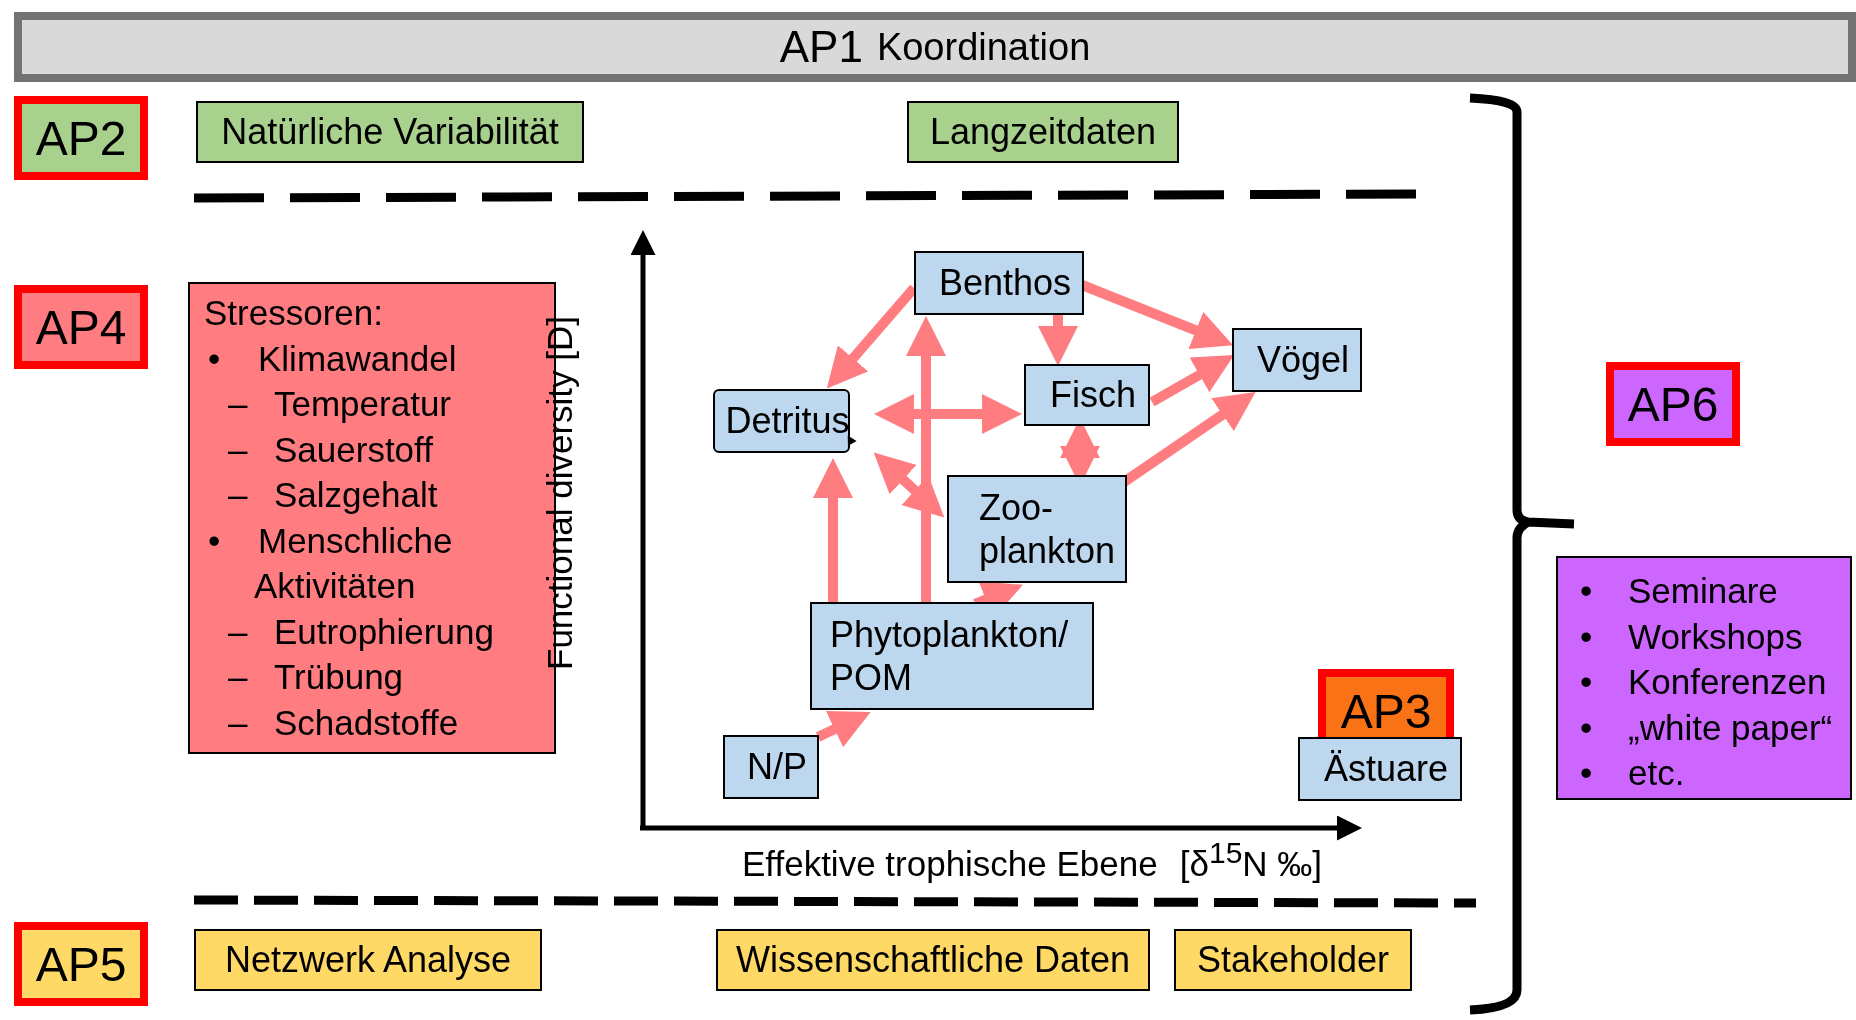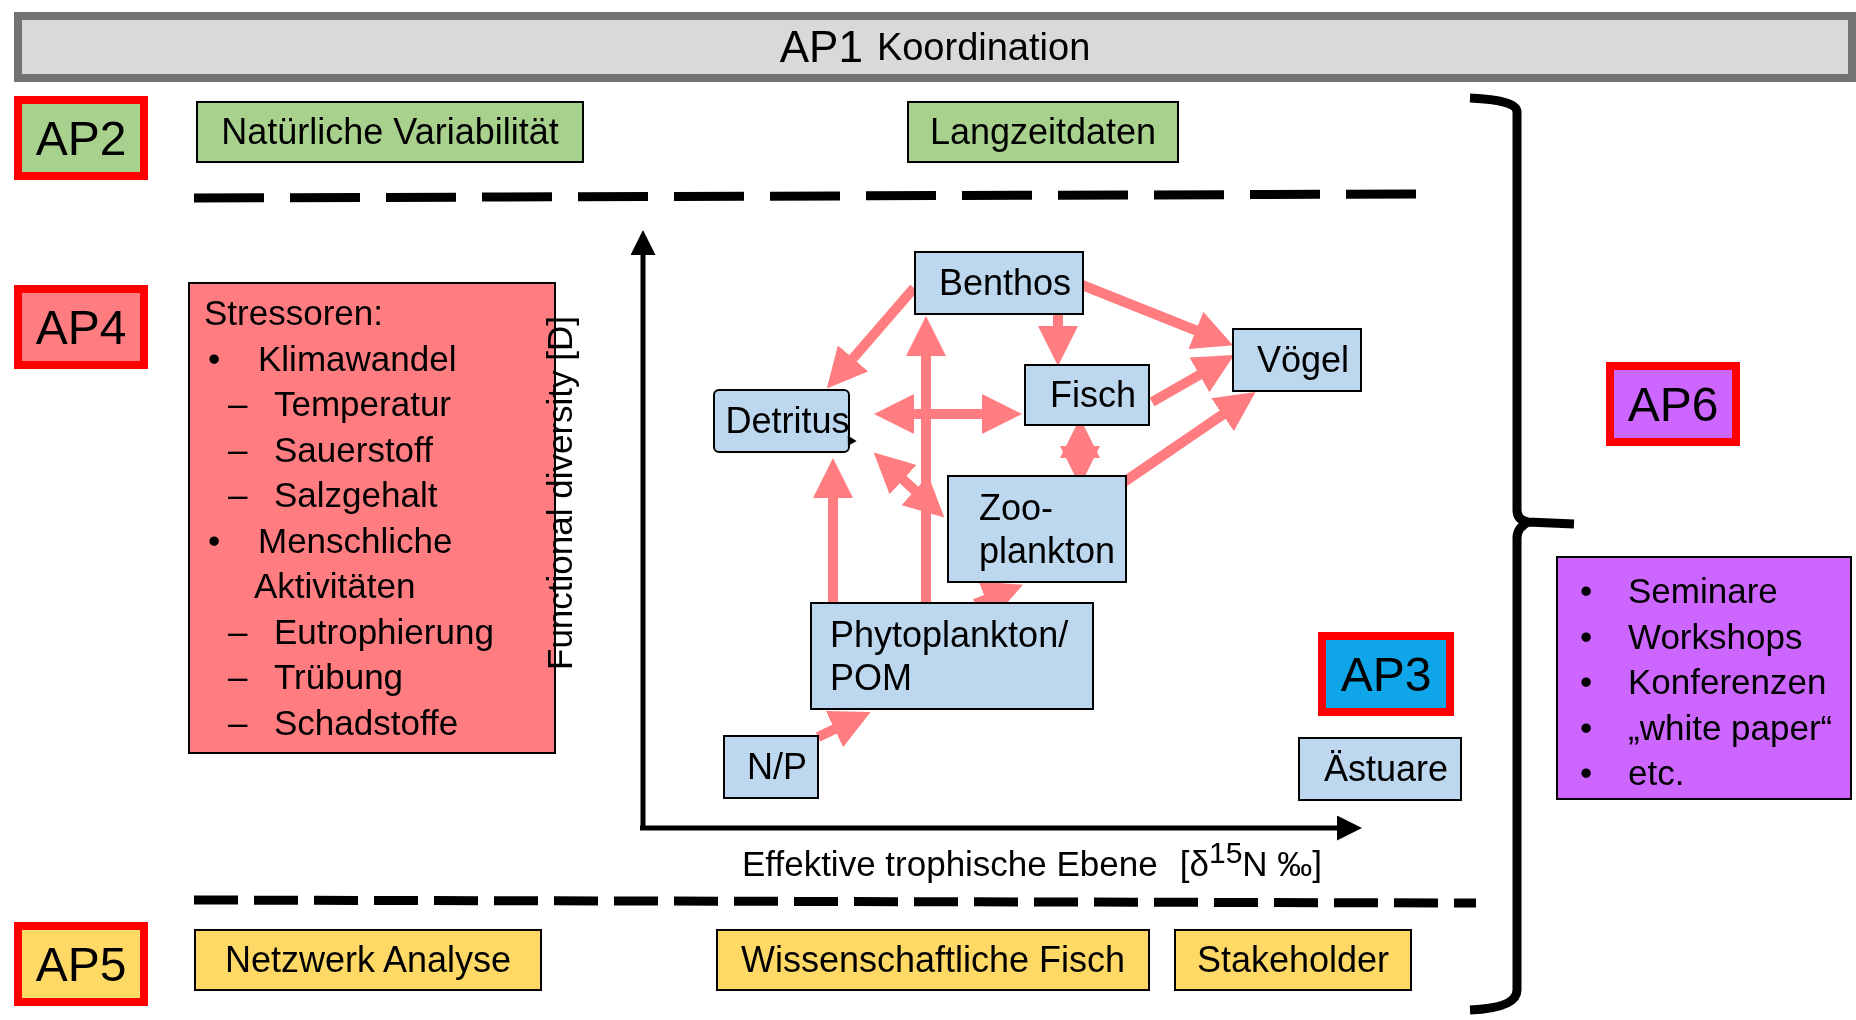--- a/index.html
+++ b/index.html
@@ -7,21 +7,21 @@
          font-family:"Liberation Sans", sans-serif; color:#000; }
   .abs { position:absolute; box-sizing:border-box; }
   .ap1 { left:14px; top:12px; width:1842px; height:70px; background:#d9d9d9; border:8px solid #737373;
          display:flex; align-items:center; justify-content:center; }
   .ap1 .big { font-size:44px; }
   .ap1 .small { font-size:38px; margin-left:14px; }
   .aplabel { border:8px solid #ff0000; display:flex; align-items:center; justify-content:center; font-size:48px; }
   .green { background:#a9d18e; }
   .redfill { background:#ff7c80; }
   .yellow { background:#ffd966; }
-  .blue { background:#0ea5e9; }
+  .blue { background:#f97316;margin-top:37px; }
   .purple { background:#cc66ff; }
   .box { border:2.5px solid #000; display:flex; align-items:center; justify-content:center; font-size:36px; white-space:nowrap; }
   .node { border:2.5px solid #000; background:#bdd7ee; font-size:36px; display:flex; align-items:center; justify-content:center; white-space:nowrap; line-height:1.2;padding-left:12px; }
   .stress { left:188px; top:282px; width:368px; height:472px; border:2.5px solid #000; background:#ff7c80; padding:6px 0 0 14px; font-size:35px; line-height:45.5px; }
   .stress .row { display:flex; white-space:nowrap; }
   .stress .bul { width:50px; text-align:left; padding-left:4px; }
   .stress .dash { width:70px; padding-left:24px; box-sizing:border-box; }
   .stress .ind { padding-left:50px; }
   .outreach { left:1556px; top:556px; width:296px; height:244px; border:2.5px solid #000; background:#cc66ff;
               padding:10px 0 0 14px; font-size:35px; line-height:45.5px; }
@@ -83,21 +83,21 @@
       <span>Trübung</span>
     </div>
   <div class="row">
       <span class="dash">–</span>
       <span>Schadstoffe</span>
     </div>
 </div>
 
 <div class="abs aplabel yellow" style="left:14px;top:922px;width:134px;height:84px;">AP5</div>
 <div class="abs box yellow" style="left:194px;top:929px;width:348px;height:62px;">Netzwerk Analyse</div>
-<div class="abs box yellow" style="left:716px;top:929px;width:434px;height:62px;">Wissenschaftliche Fisch</div>
+<div class="abs box yellow" style="left:716px;top:929px;width:434px;height:62px;">Wissenschaftliche Daten</div>
 <div class="abs box yellow" style="left:1174px;top:929px;width:238px;height:62px;">Stakeholder</div>
 
 <div class="abs aplabel purple" style="left:1606px;top:362px;width:134px;height:84px;">AP6</div>
 <div class="abs outreach">
   <div class="row">
       <span class="bul">•</span>
       <span>Seminare</span>
     </div>
   <div class="row">
       <span class="bul">•</span>

